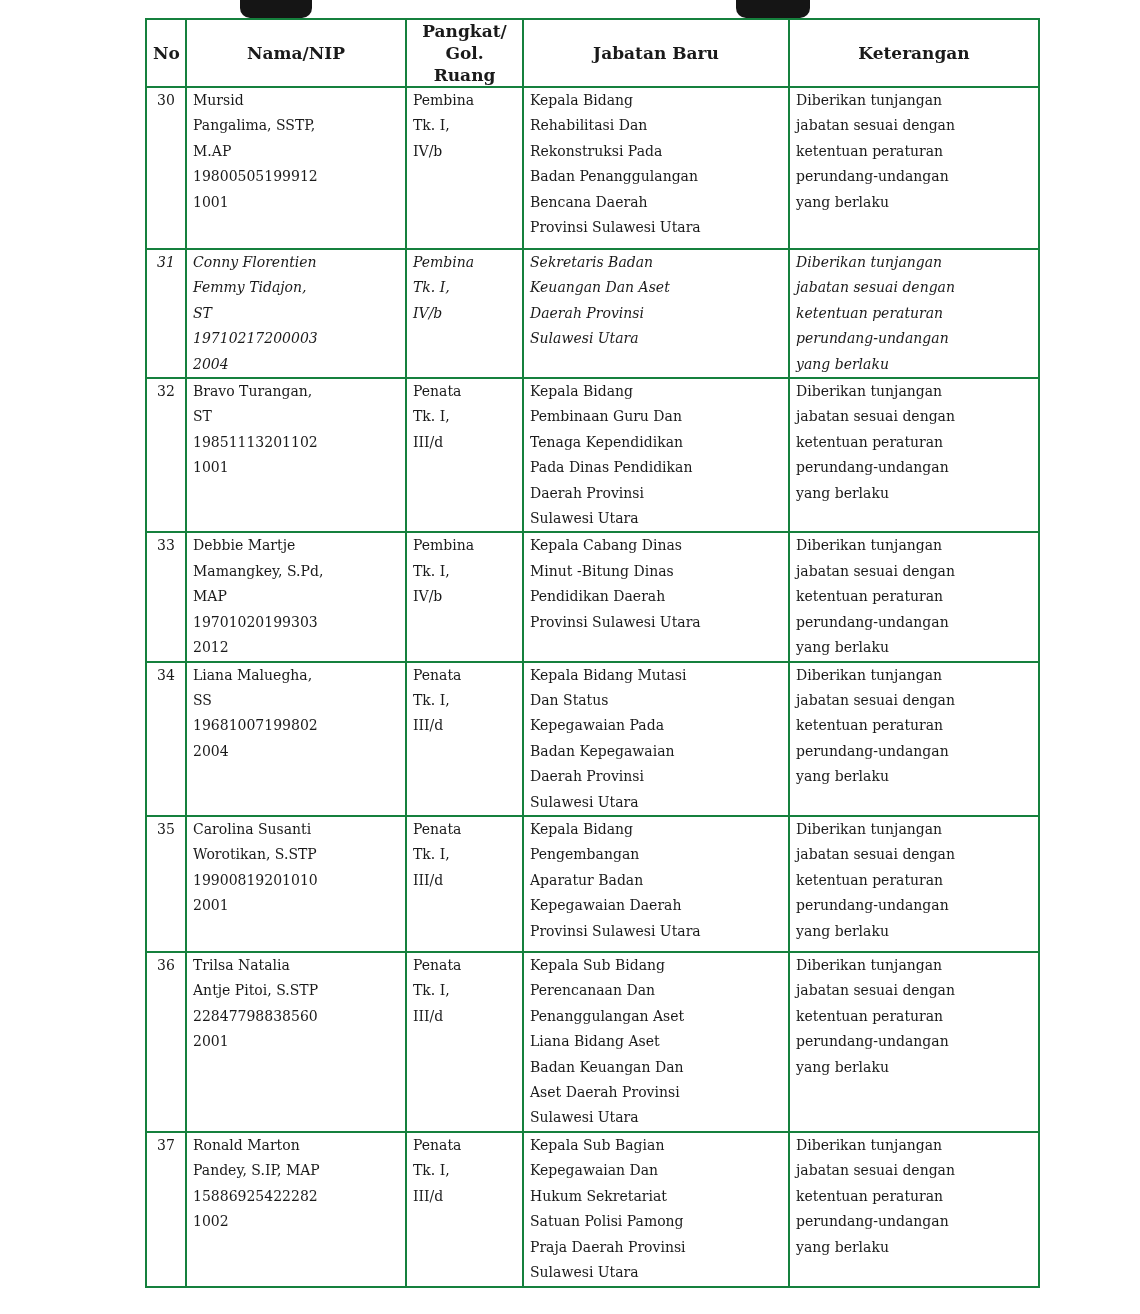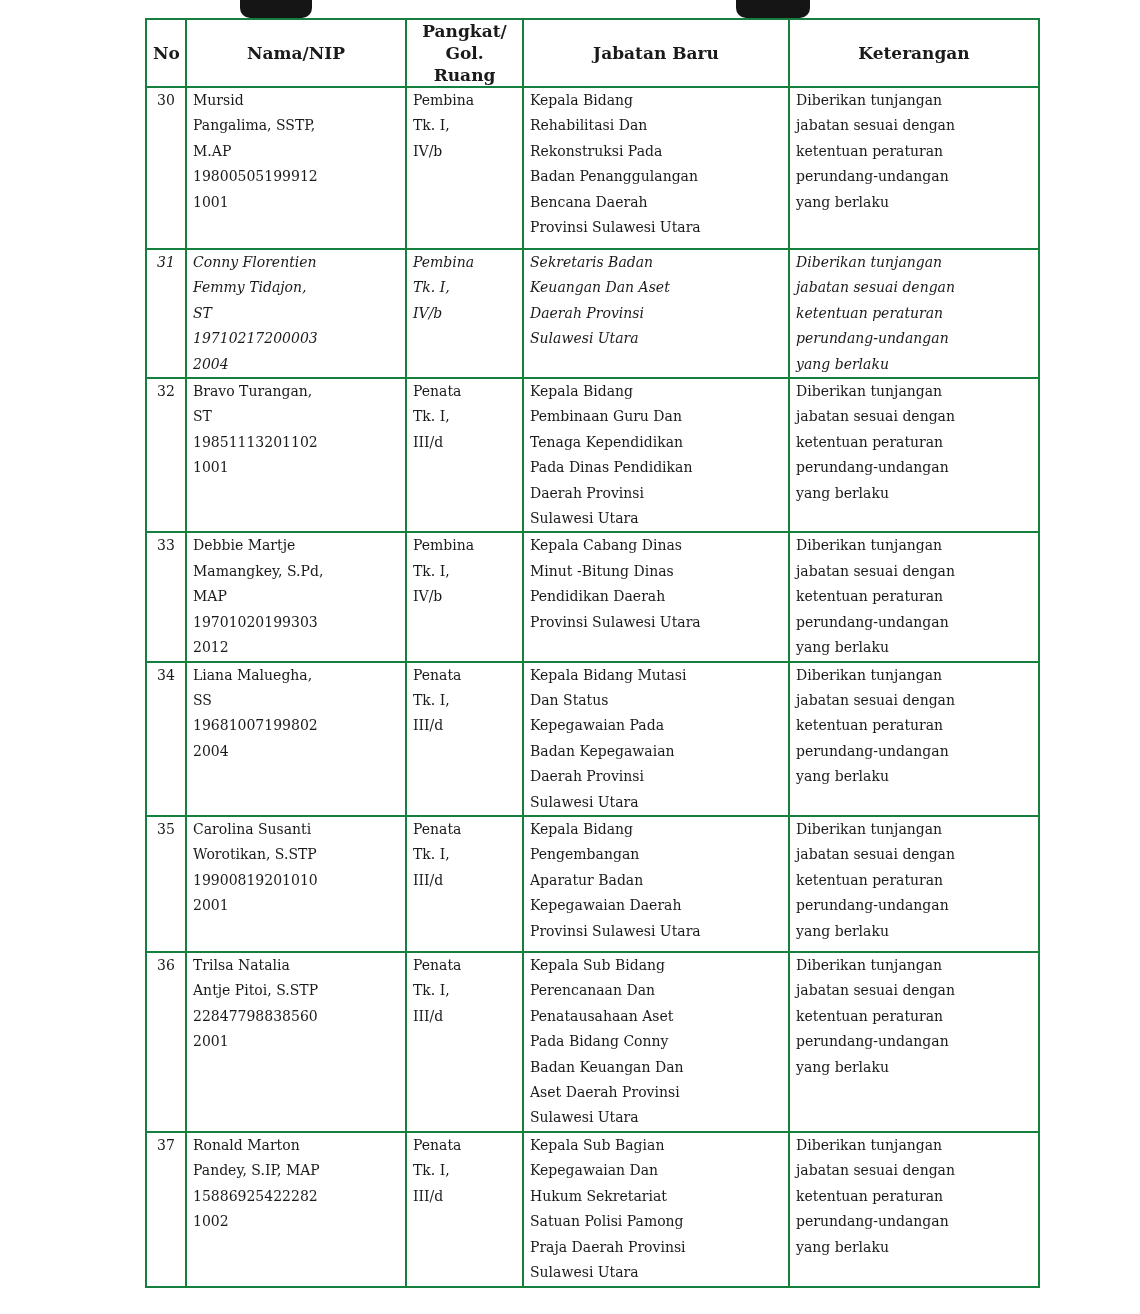--- a/index.html
+++ b/index.html
@@ -234,22 +234,22 @@
           <span class="line">2001</span>
         </td>
         <td>
           <span class="line">Penata</span>
           <span class="line">Tk. I,</span>
           <span class="line">III/d</span>
         </td>
         <td>
           <span class="line">Kepala Sub Bidang</span>
           <span class="line">Perencanaan Dan</span>
-          <span class="line">Penatausahaan Aset</span>
-          <span class="line">Pada Bidang Conny</span>
+          <span class="line">Penanggulangan Aset</span>
+          <span class="line">Liana Bidang Aset</span>
           <span class="line">Badan Keuangan Dan</span>
           <span class="line">Aset Daerah Provinsi</span>
           <span class="line">Sulawesi Utara</span>
         </td>
         <td class="ket">
           <span class="line">Diberikan tunjangan</span>
           <span class="line">jabatan sesuai dengan</span>
           <span class="line">ketentuan peraturan</span>
           <span class="line">perundang-undangan</span>
           <span class="line">yang berlaku</span>

